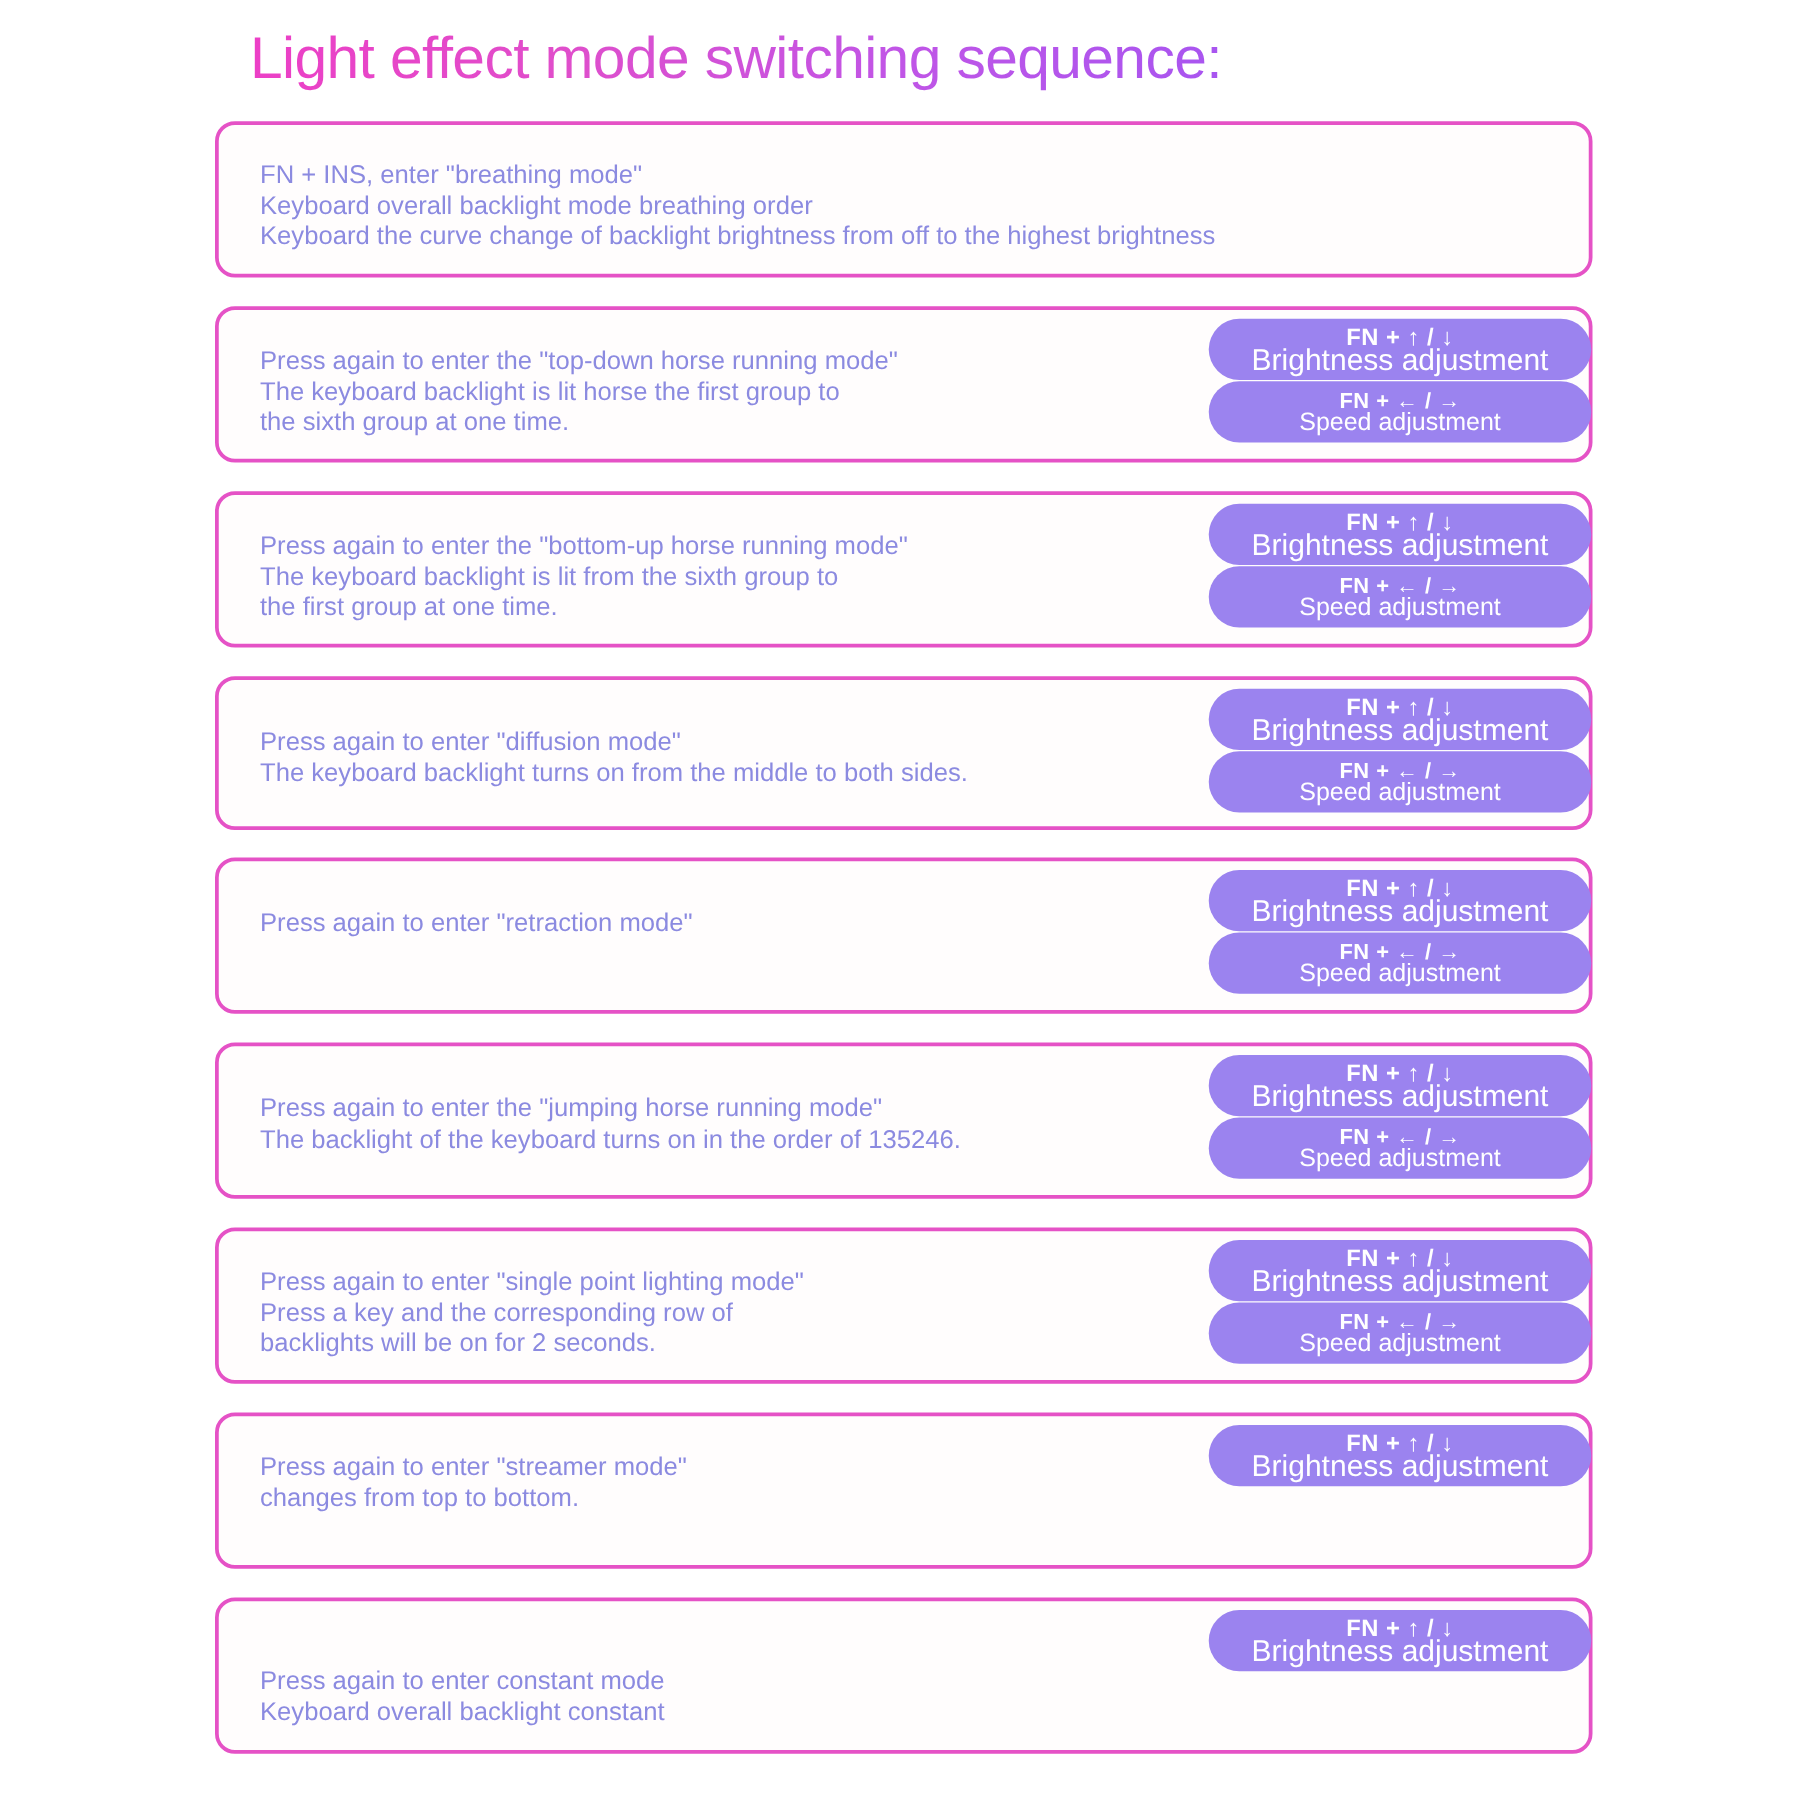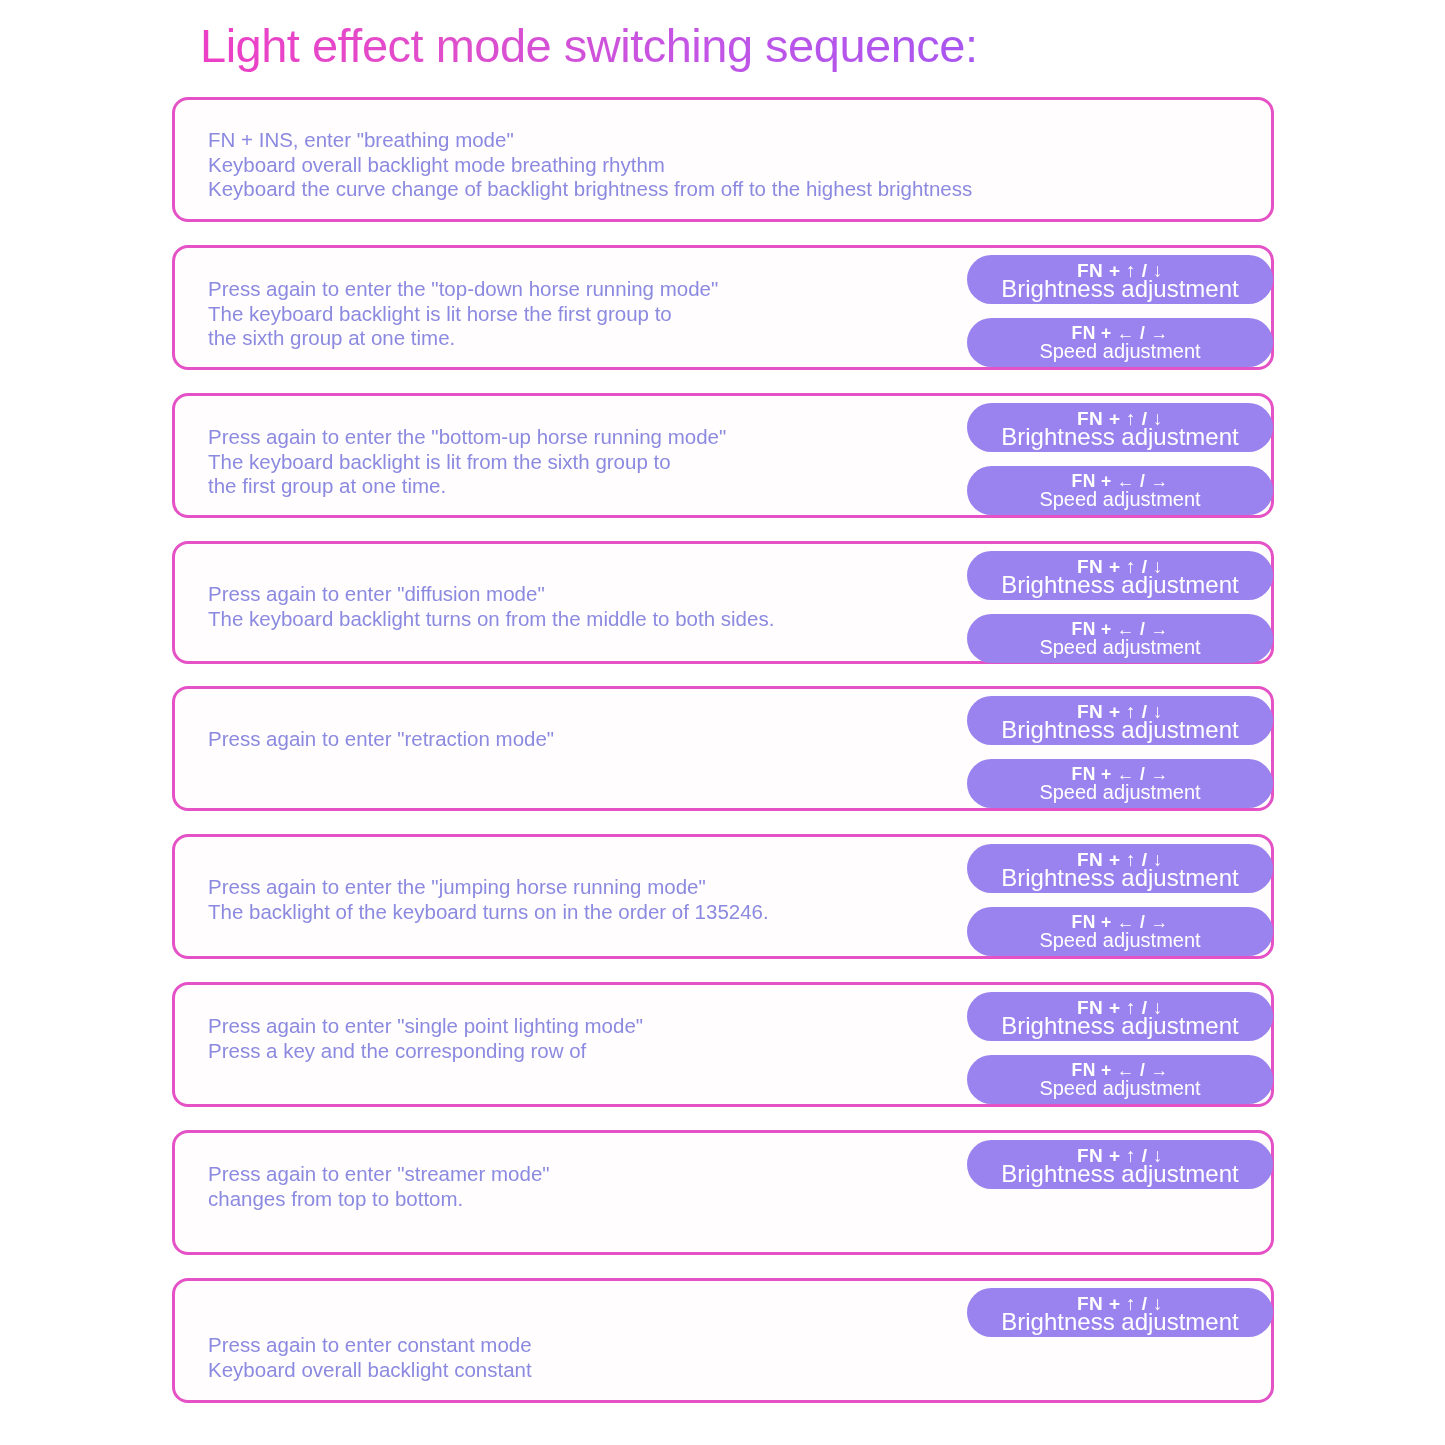--- a/index.html
+++ b/index.html
@@ -59,21 +59,21 @@
   .card-text .line { display: block; }
 
   
   .badges {
     position: absolute;
     right: -2px;
     top: 7px;
     width: 306px;
     display: flex;
     flex-direction: column;
-    gap: 14px;
+    gap: 1px;
   }
   .badge {
     background: #9b83ef;
     border-radius: 26px;
     height: 49px;
     display: flex;
     flex-direction: column;
     align-items: center;
     justify-content: center;
     color: #ffffff;
@@ -95,21 +95,21 @@
 <body>
 
 <div class="page">
 
   <div class="title">Light effect mode switching sequence:</div>
 
   <div id="cards-root">
       <div class="card" style="top: 97px; height: 125px;">
         <div class="card-text" style="top: 28px;">
           <span class="line">FN + INS, enter "breathing mode"</span>
-          <span class="line">Keyboard overall backlight mode breathing rhythm</span>
+          <span class="line">Keyboard overall backlight mode breathing order</span>
           <span class="line">Keyboard the curve change of backlight brightness from off to the highest brightness</span>
         </div>
       </div>
       <div class="card" style="top: 245px; height: 125px;">
         <div class="card-text" style="top: 29px;">
           <span class="line">Press again to enter the "top-down horse running mode"</span>
           <span class="line">The keyboard backlight is lit horse the first group to</span>
           <span class="line">the sixth group at one time.</span>
         </div>
         <div class="badges">
@@ -184,20 +184,21 @@
           <div class="badge speed">
             <div class="badge-top">FN + ← / →</div>
             <div class="badge-bottom">Speed adjustment</div>
           </div>
         </div>
       </div>
       <div class="card" style="top: 982px; height: 125px;">
         <div class="card-text" style="top: 29px;">
           <span class="line">Press again to enter "single point lighting mode"</span>
           <span class="line">Press a key and the corresponding row of</span>
+          <span class="line">backlights will be on for 2 seconds.</span>
         </div>
         <div class="badges">
           <div class="badge">
             <div class="badge-top">FN + ↑ / ↓</div>
             <div class="badge-bottom">Brightness adjustment</div>
           </div>
           <div class="badge speed">
             <div class="badge-top">FN + ← / →</div>
             <div class="badge-bottom">Speed adjustment</div>
           </div>

